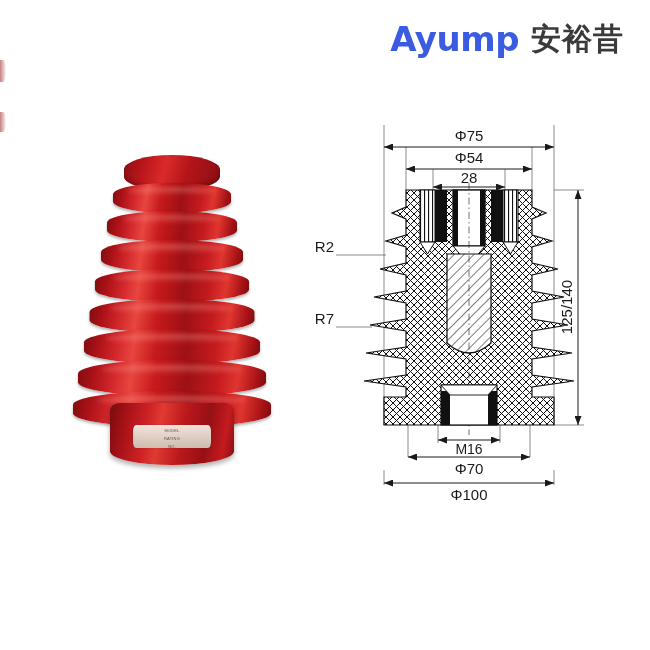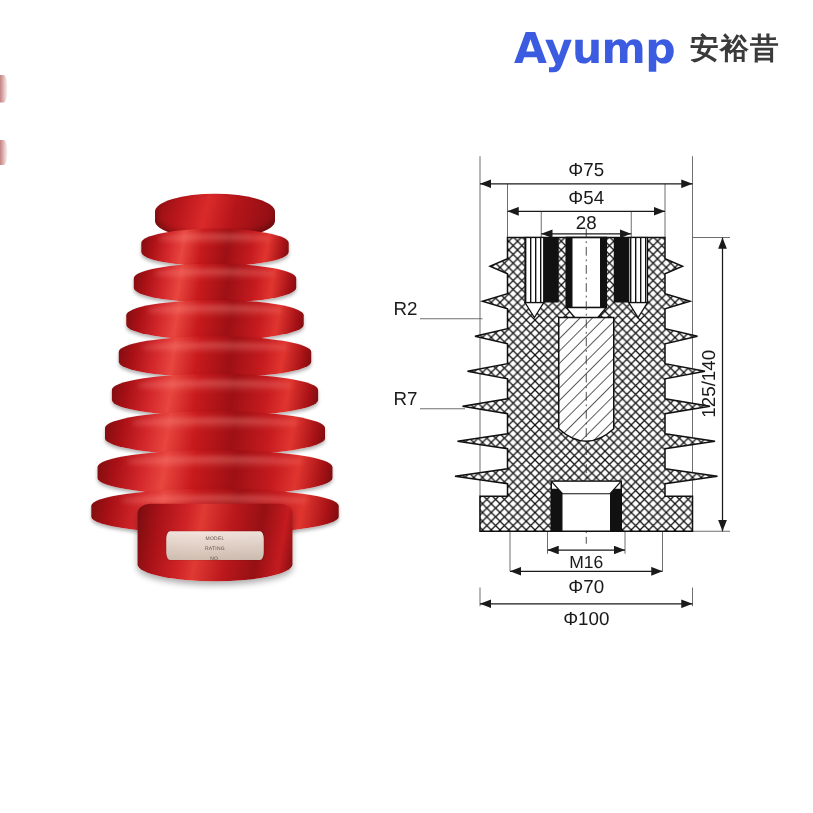--- a/index.html
+++ b/index.html
@@ -36,21 +36,21 @@
   #logo-wordmark {
     font-family: "DejaVu Sans", sans-serif;
     font-size: 34px;
     font-weight: 700;
     color: #3b5ce0;
     letter-spacing: -0.5px;
     line-height: 1;
   }
   #logo-cn {
     font-family: "DejaVu Sans", sans-serif;
-    font-size: 23px;
+    font-size: 30px;
     font-weight: 700;
     color: #3a3a3a;
     letter-spacing: 1px;
     line-height: 1;
   }
 
   
   #photo-pane {
     position: absolute;
     left: 0;

